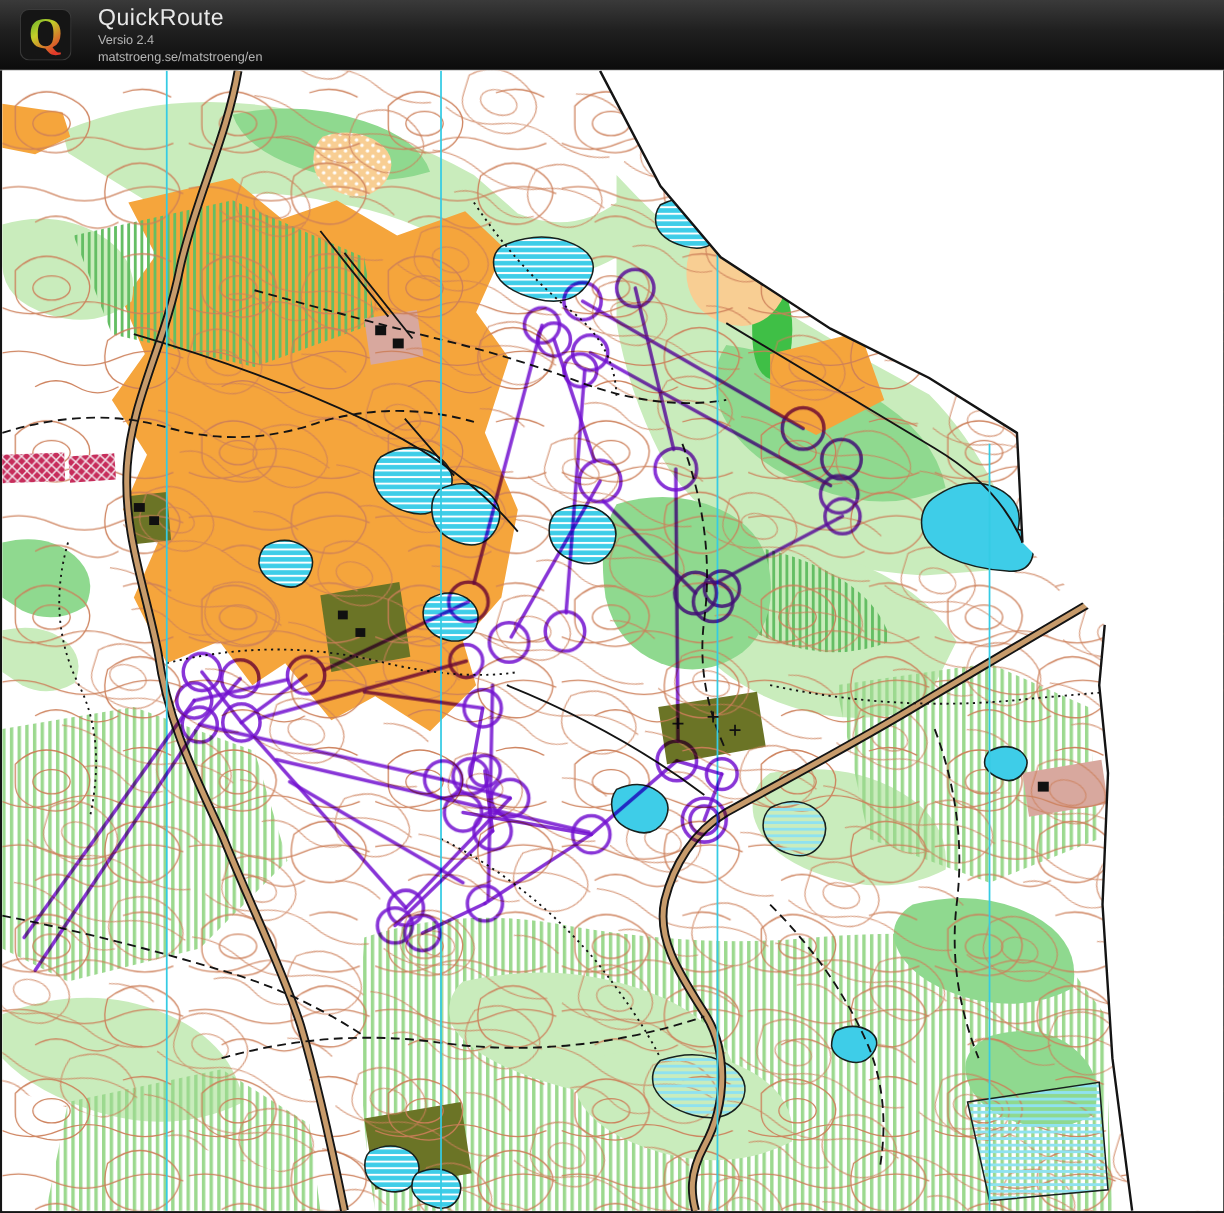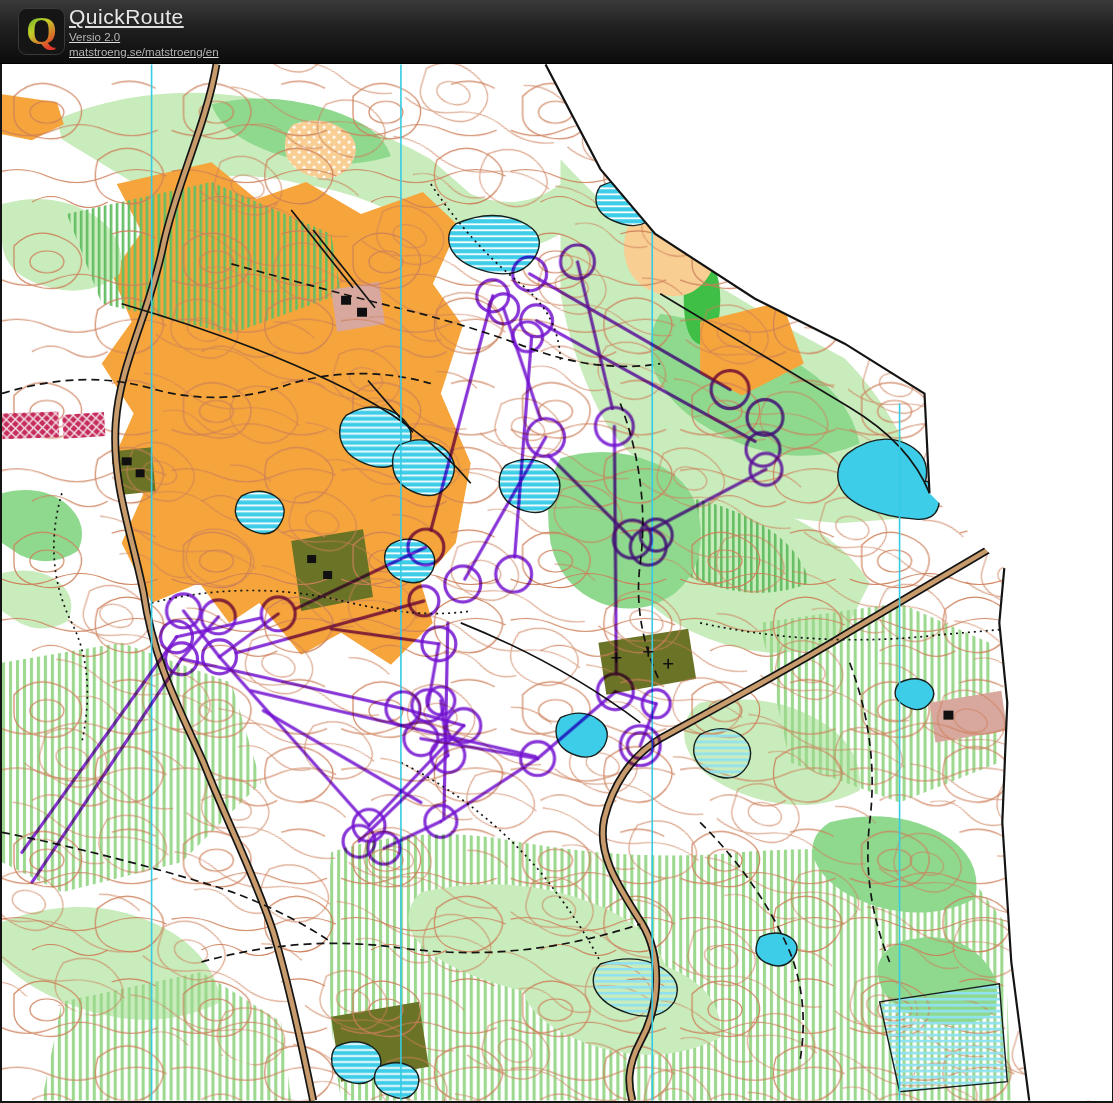--- a/index.html
+++ b/index.html
@@ -3,21 +3,21 @@
 <meta charset="utf-8">
 <style>
   html,body{margin:0;padding:0;background:#000;}
   #app{position:relative;width:1113px;height:1103px;overflow:hidden;background:#fff;
        font-family:"Liberation Sans", sans-serif;}
   
   #header{position:absolute;left:0;top:0;width:1113px;height:64px;
     background:linear-gradient(#3a3a3a 0%,#1f1f1f 45%,#0c0c0c 100%);
     display:flex;align-items:center;box-sizing:border-box;border-bottom:1px solid #000;}
   #logo{width:47px;height:47px;margin-left:18px;flex:0 0 auto;}
-  #titles{margin-left:4px;color:#ddd;line-height:1.25;text-decoration:underline;}
+  #titles{margin-left:24px;color:#ddd;line-height:1.25;}
   #app-title{font-size:21px;color:#e8e8e8;letter-spacing:.5px;}
   #app-sub,#app-url{font-size:11.5px;color:#b5b5b5;}
   
   #mapwrap{position:absolute;left:0;top:64px;width:1113px;height:1039px;background:#fff;
     box-sizing:border-box;border-left:2px solid #151515;border-bottom:2px solid #151515;border-right:1px solid #151515;}
   #map{display:block;}
   #course-overlay{mix-blend-mode:multiply;}
 </style>
 </head>
 <body>
@@ -30,21 +30,21 @@
         <stop offset="0" stop-color="#2fa32f"></stop>
         <stop offset="0.5" stop-color="#c3cf29"></stop>
         <stop offset="1" stop-color="#e23a2a"></stop>
       </linearGradient>
     </defs>
     <rect x="0.5" y="0.5" width="46" height="46" rx="8" fill="#151515" stroke="#3a3a3a"></rect>
     <text x="23.5" y="36" text-anchor="middle" font-family="Liberation Serif, serif" font-size="40" font-weight="bold" fill="url(#qgrad)">Q</text>
   </svg>
   <div id="titles">
     <div id="app-title">QuickRoute</div>
-    <div id="app-sub">Versio 2.0</div>
+    <div id="app-sub">Versio 2.4</div>
     <div id="app-url">matstroeng.se/matstroeng/en</div>
   </div>
 </div>
 
 <div id="mapwrap">
 <svg id="map" width="1110" height="1037" viewBox="0 0 1113 1039">
   <defs>
     <pattern id="contours" width="170" height="150" patternUnits="userSpaceOnUse">
       <g fill="none" stroke="#CC7E58" stroke-width="1.2">
         <path d="M12,32 q20,-20 46,-9 q28,12 20,33 q-9,22 -37,18 q-30,-5 -29,-25 z"></path>

